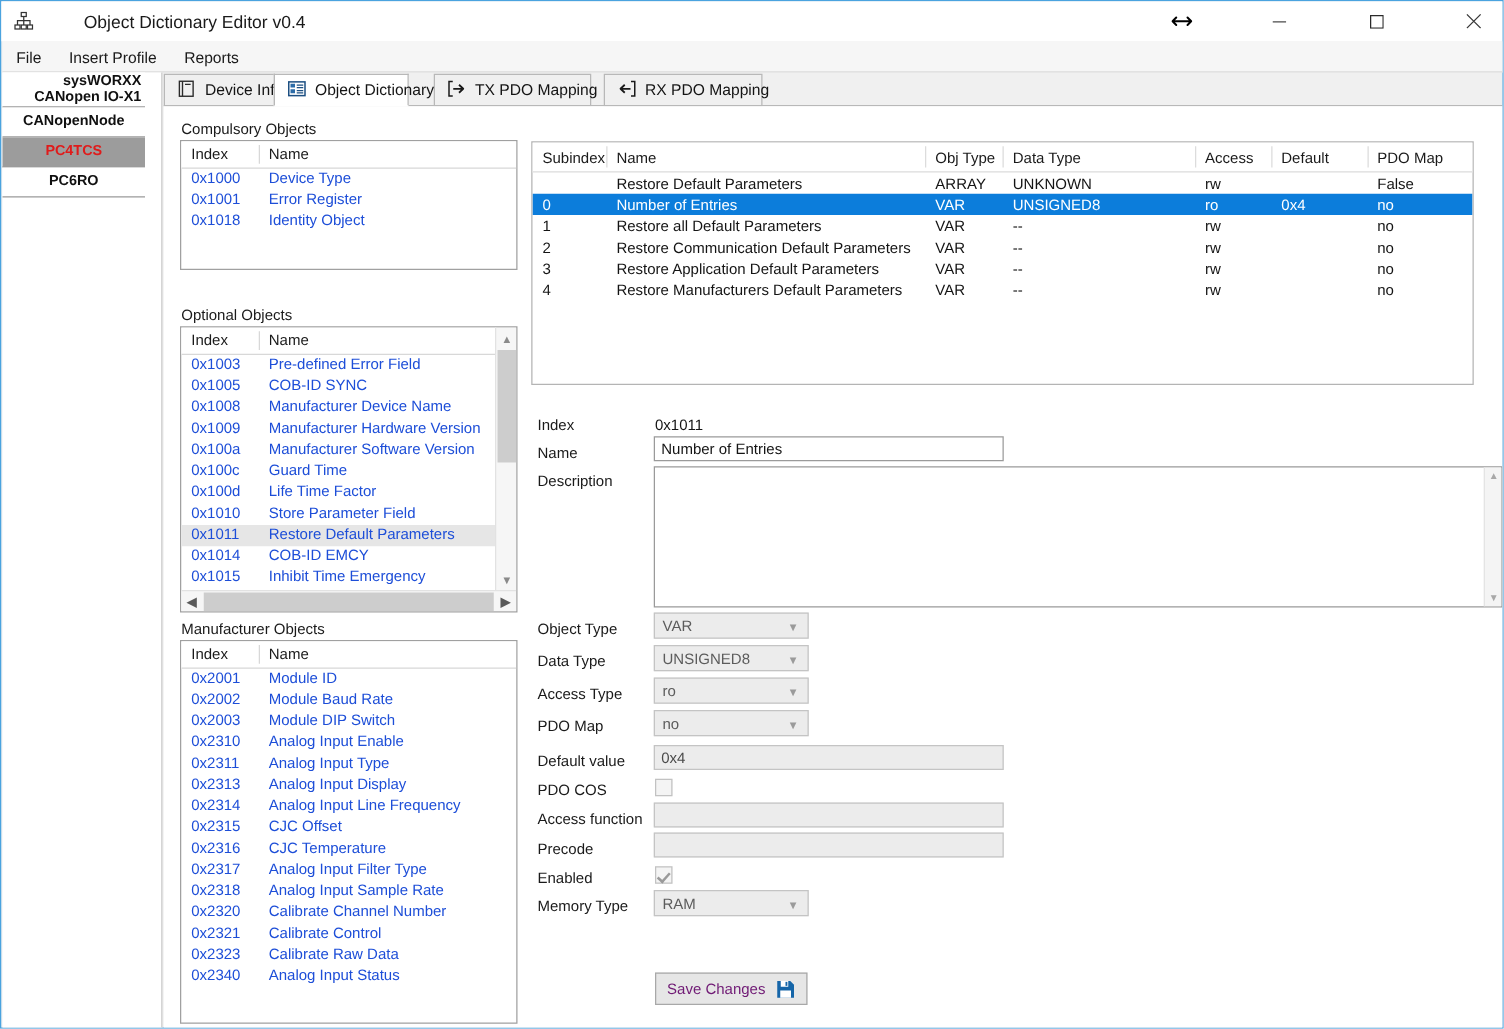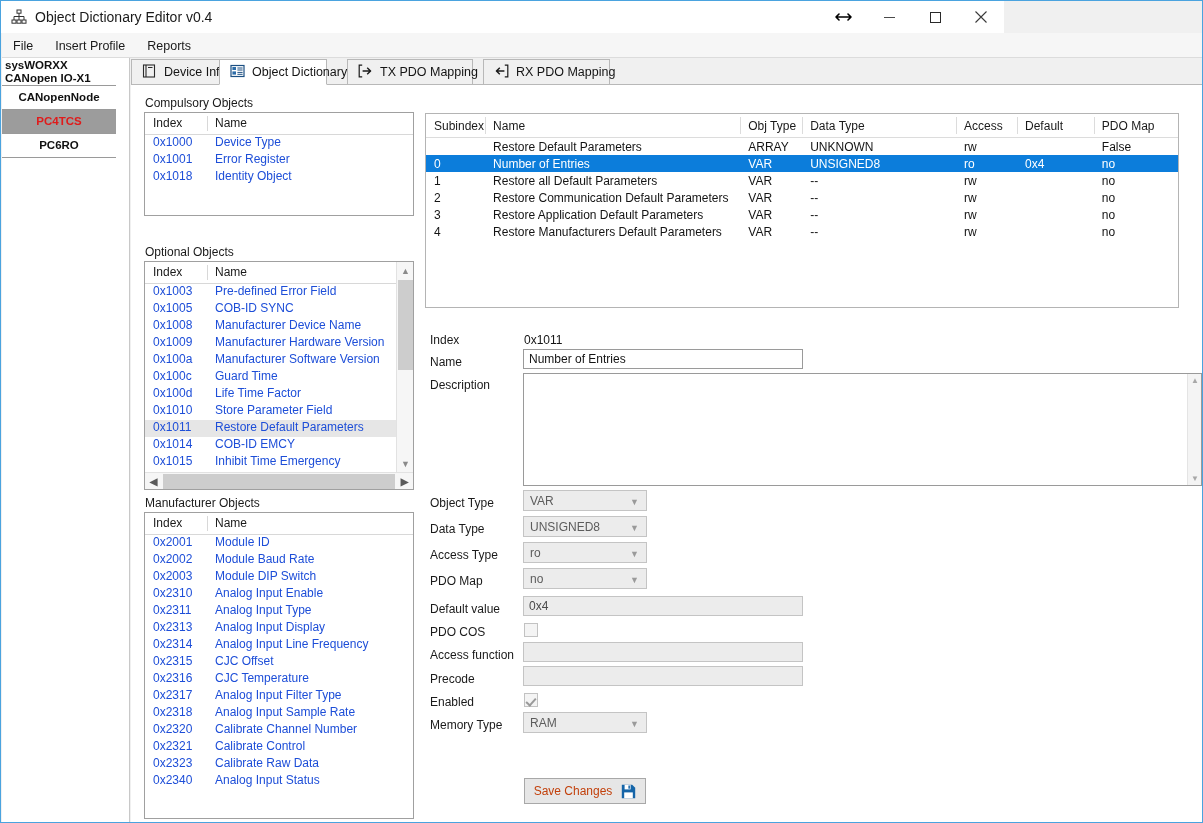--- a/index.html
+++ b/index.html
@@ -15,23 +15,23 @@
     position: relative;
     width: 1203px; height: 823px;
     border: 1px solid #4aa3df;
     background: #f0f0f0;
     overflow: hidden;
   }
 
   
   .titlebar {
     position: absolute; left: 0; top: 0;
-    width: 1003px; height: 32px;
-    background: #ffffff;
-    display: flex; align-items: center;
+    width: 1201px; height: 32px;
+    background: #ffffff;
+    display: flex; align-items: center; gap: 32px;
   }
   .title-icon {
     width: 16px; height: 16px; margin-left: 10px; margin-right: 8px;
     flex: 0 0 auto;
   }
   .title-text {
     font-size: 14px; color: #1a1a1a; white-space: nowrap;
   }
   .title-spacer { flex: 1 1 auto; }
   .resize-cue {
@@ -68,21 +68,21 @@
     width: 128px; height: 765px;
     background: #ffffff;
     border-right: 1px solid #c8c8c8;
   }
   .side-item {
     position: relative;
     width: 114px;
     border-bottom: 1px solid #9a9a9a;
     background: #ffffff;
     display: flex; align-items: center; justify-content: center;
-    text-align: left;
+    text-align: right;
     font-size: 11.5px; font-weight: bold; color: #101010;
     line-height: 13px;
     padding: 4px 3px;
   }
   .side-item.first { height: 28px; }
   .side-item.normal { height: 24px; }
   .side-item.active { background: #9c9c9c; color: #e01b1b; }
 
   
   .tabstrip {
@@ -261,21 +261,21 @@
     content: ""; position: absolute; left: 3px; top: 2px;
     width: 4px; height: 8px;
     border: solid #9a9a9a; border-width: 0 2px 2px 0;
     transform: rotate(42deg);
   }
   .savebtn {
     position: absolute; left: 523px; top: 777px;
     width: 122px; height: 26px;
     background: #e6e6e6; border: 1px solid #a8a8a8;
     display: flex; align-items: center; justify-content: center; gap: 9px;
-    font-size: 12px; color: #c2410c;
+    font-size: 12px; color: #701a75;
   }
   .savebtn .disk { width: 15px; height: 15px; }
 </style>
 </head>
 <body>
 
 <div class="window">
 
   <div class="titlebar">
     <span class="title-icon">

